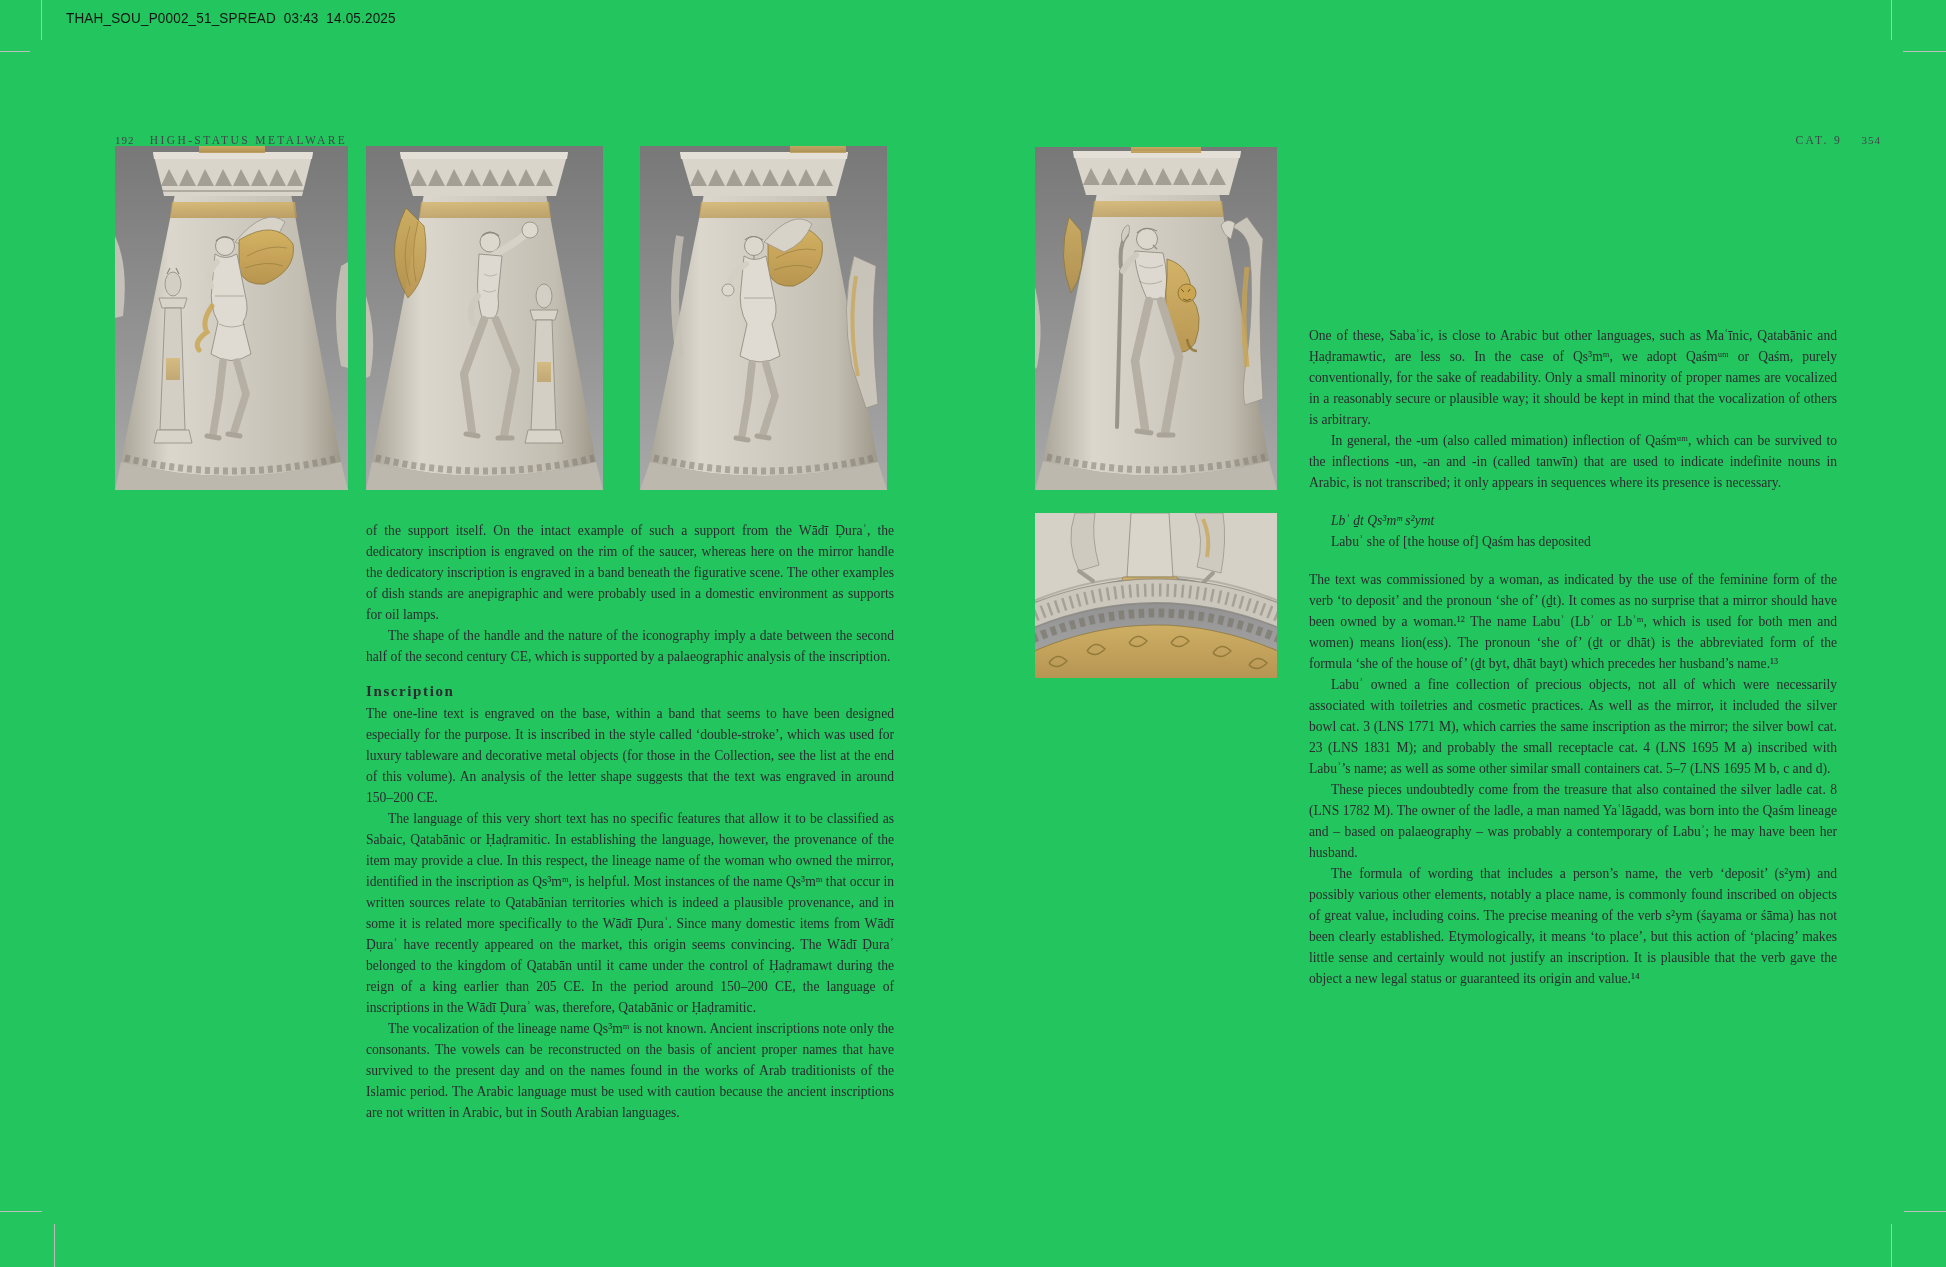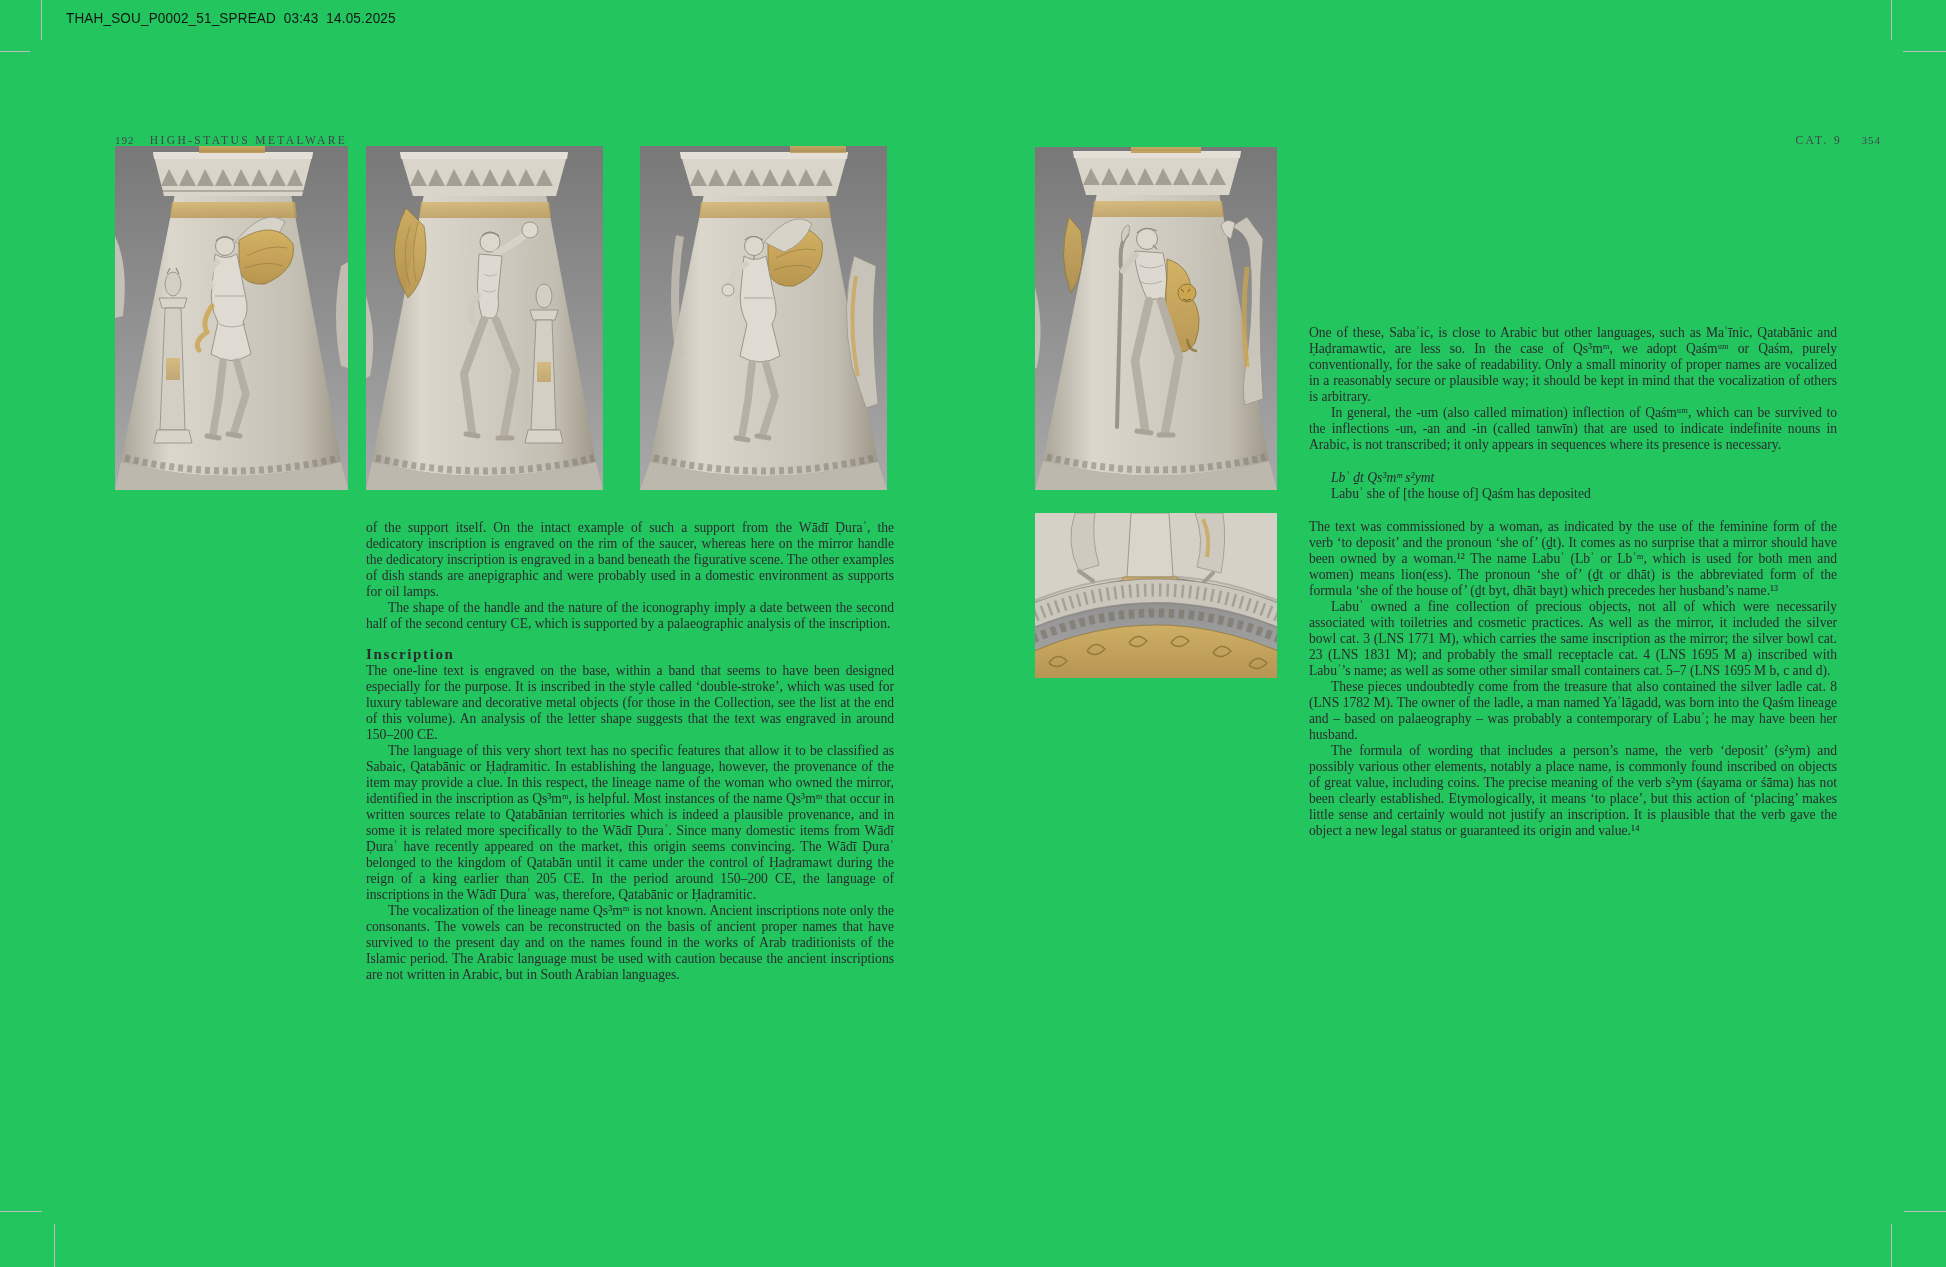--- a/index.html
+++ b/index.html
@@ -8,21 +8,21 @@
   .slug{position:absolute;left:66px;top:9px;font-family:"Liberation Sans",sans-serif;
         font-size:15px;letter-spacing:0.2px;color:#141414;transform:scaleX(.9);transform-origin:left top;white-space:pre;}
   .crop{position:absolute;background:#bcbcbc;}
   .running-head{position:absolute;top:98px;font-size:11.5px;letter-spacing:2.4px;color:#44444b;
         font-variant:small-caps;white-space:nowrap;margin-top:36px;}
   .running-head .folio{letter-spacing:1px;margin:0 10px 0 0;font-size:11px;}
   .running-head.rh-right{text-align:right;right:65px;}
   .running-head.rh-right .folio{margin:0 0 0 14px;}
   .photo{position:absolute;overflow:hidden;background:#8d8d8d;}
   .photo svg{display:block;width:100%;height:100%;}
-  .col{position:absolute;width:528px;font-size:13.6px;line-height:16px;text-align:justify;
+  .col{position:absolute;width:528px;font-size:13.6px;line-height:21px;text-align:justify;
        color:#2b2b30;}
   .col p{margin:0;text-indent:22px;}
   .col p.noindent{text-indent:0;}
   .col h3{font-size:15px;font-weight:bold;letter-spacing:1.6px;margin:14px 0 1px 0;}
   .left-col{left:366px;top:520px;}
   .right-col{left:1309px;top:325px;}
   .quote{margin:17px 0 17px 22px;text-align:left;}
   .quote .translit{font-style:italic;}
 </style>
 </head>

